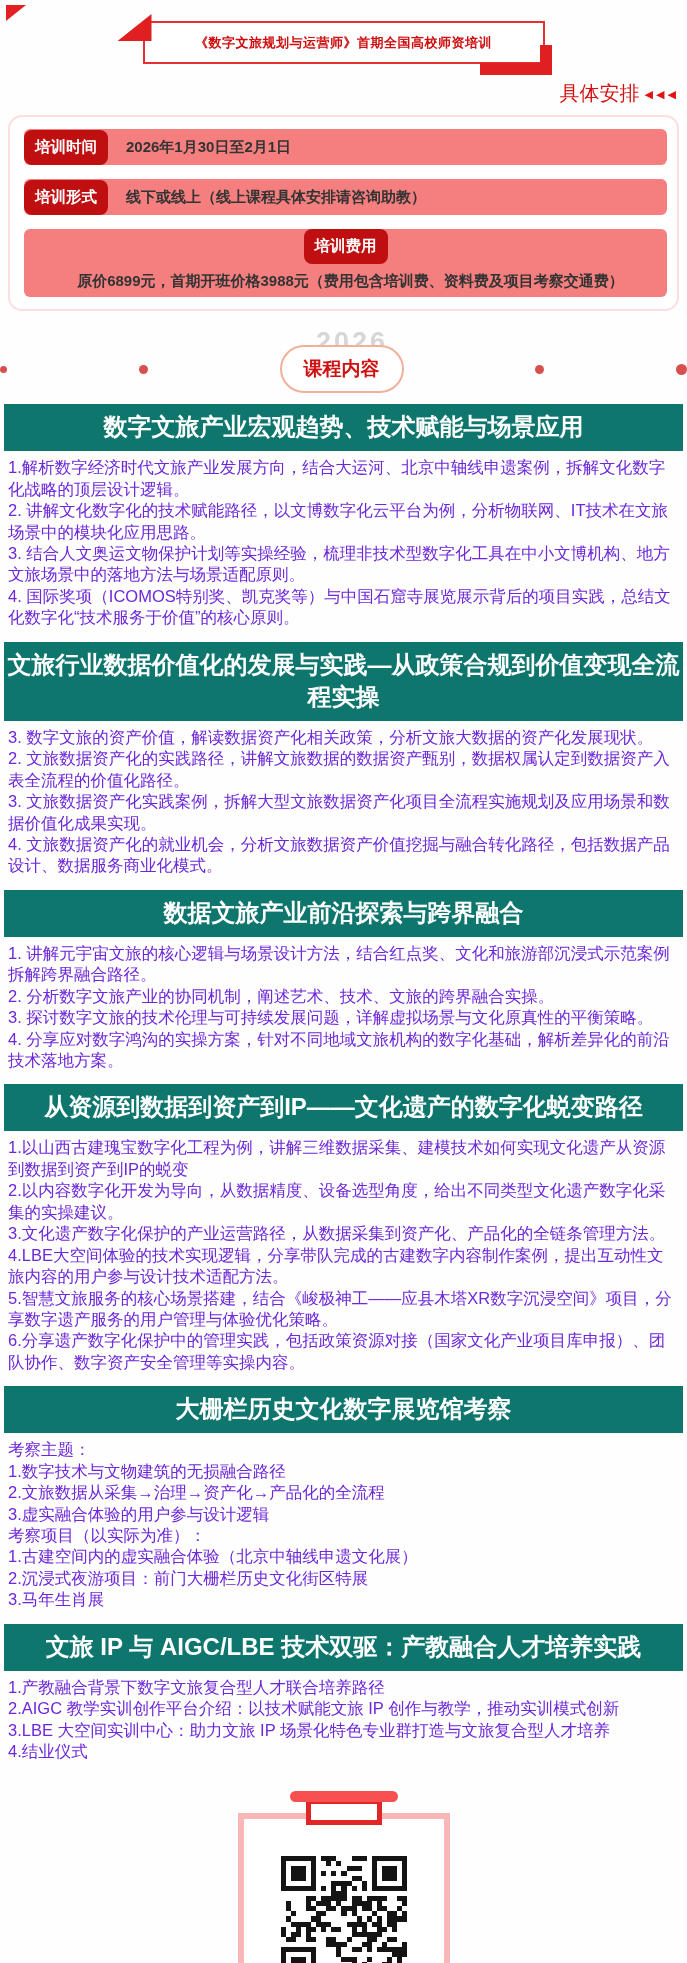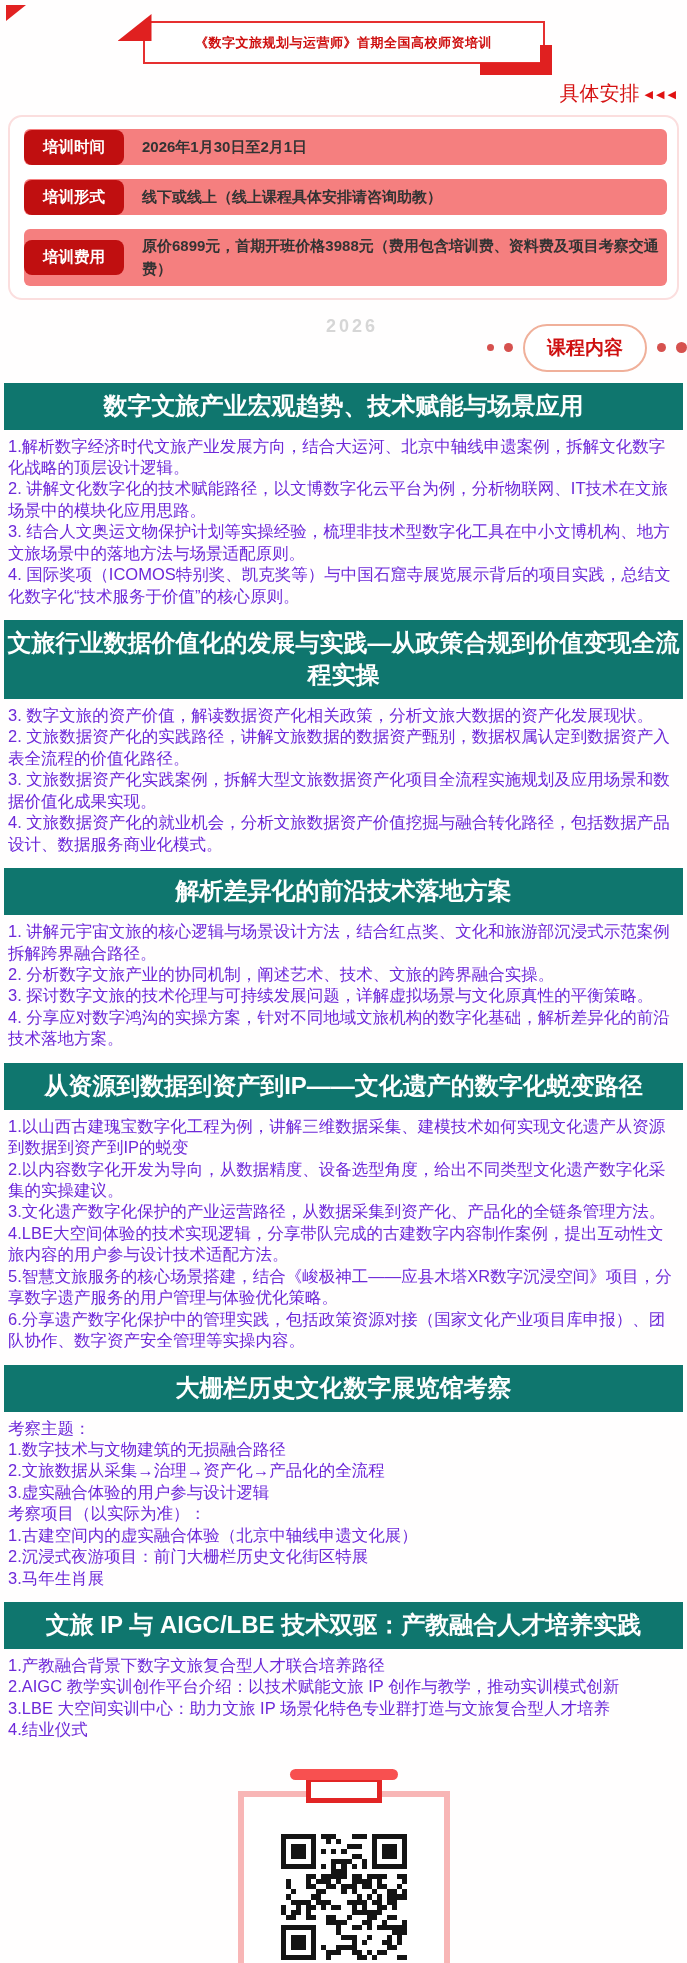--- a/index.html
+++ b/index.html
@@ -66,41 +66,41 @@
     border:2px solid #fbdede;
     border-radius:14px;
     padding:12px 10px 12px 14px;
     box-sizing:border-box;
   }
   .info-row{
     display:flex;align-items:center;
     background:#f57f7f;border-radius:6px;
     min-height:36px;margin-bottom:14px;
   }
-  .info-row:last-child{margin-bottom:0;}
+  .info-row:last-child{margin-bottom:0;flex-direction:column;}
   .info-label{
-    flex:0 0 auto;width:100px;
+    flex:0 0 auto;width:84px;
     background:#c00f10;color:#ffffff;
     font-weight:bold;font-size:15.5px;text-align:center;
     border-radius:8px;padding:7px 0;
     align-self:center;
   }
   .info-value{
     flex:1;color:#333333;font-weight:bold;font-size:15px;
     padding:5px 8px 5px 18px;line-height:1.55;
   }
   
   .course-head{margin-top:16px;text-align:center;position:relative;}
   .year{
-    font-size:18px;font-weight:bold;color:#d6d6d6;
+    font-size:27px;font-weight:bold;color:#d6d6d6;
     letter-spacing:3px;margin-bottom:-13px;position:relative;z-index:1;margin-left:17px;
   }
   .badge-line{
     position:relative;z-index:2;
-    display:flex;justify-content:flex-end;align-items:center;gap:10px;
+    display:flex;justify-content:space-between;align-items:center;gap:10px;
   }
   .pill{
     background:#fff;border:2px solid #f0b09a;border-radius:24px;
     padding:9px 22px;color:#cf1111;font-weight:bold;font-size:19px;
   }
   .dot{border-radius:50%;background:#d6514e;display:inline-block;}
   .dot.s7{width:7px;height:7px;}
   .dot.s9{width:9px;height:9px;}
   .dot.s11{width:11px;height:11px;}
   
@@ -190,21 +190,21 @@
     <div class="sec-header">文旅行业数据价值化的发展与实践—从政策合规到价值变现全流程实操</div>
     <div class="sec-body">
       <p>3. 数字文旅的资产价值，解读数据资产化相关政策，分析文旅大数据的资产化发展现状。</p>
       <p>2. 文旅数据资产化的实践路径，讲解文旅数据的数据资产甄别，数据权属认定到数据资产入表全流程的价值化路径。</p>
       <p>3. 文旅数据资产化实践案例，拆解大型文旅数据资产化项目全流程实施规划及应用场景和数据价值化成果实现。</p>
       <p>4. 文旅数据资产化的就业机会，分析文旅数据资产价值挖掘与融合转化路径，包括数据产品设计、数据服务商业化模式。</p>
     </div>
   </section>
 
   <section>
-    <div class="sec-header">解析差异化的前沿技术落地方案</div>
+    <div class="sec-header">数据文旅产业前沿探索与跨界融合</div>
     <div class="sec-body">
       <p>1. 讲解元宇宙文旅的核心逻辑与场景设计方法，结合红点奖、文化和旅游部沉浸式示范案例拆解跨界融合路径。</p>
       <p>2. 分析数字文旅产业的协同机制，阐述艺术、技术、文旅的跨界融合实操。</p>
       <p>3. 探讨数字文旅的技术伦理与可持续发展问题，详解虚拟场景与文化原真性的平衡策略。</p>
       <p>4. 分享应对数字鸿沟的实操方案，针对不同地域文旅机构的数字化基础，解析差异化的前沿技术落地方案。</p>
     </div>
   </section>
 
   <section>
     <div class="sec-header">从资源到数据到资产到IP——文化遗产的数字化蜕变路径</div>

